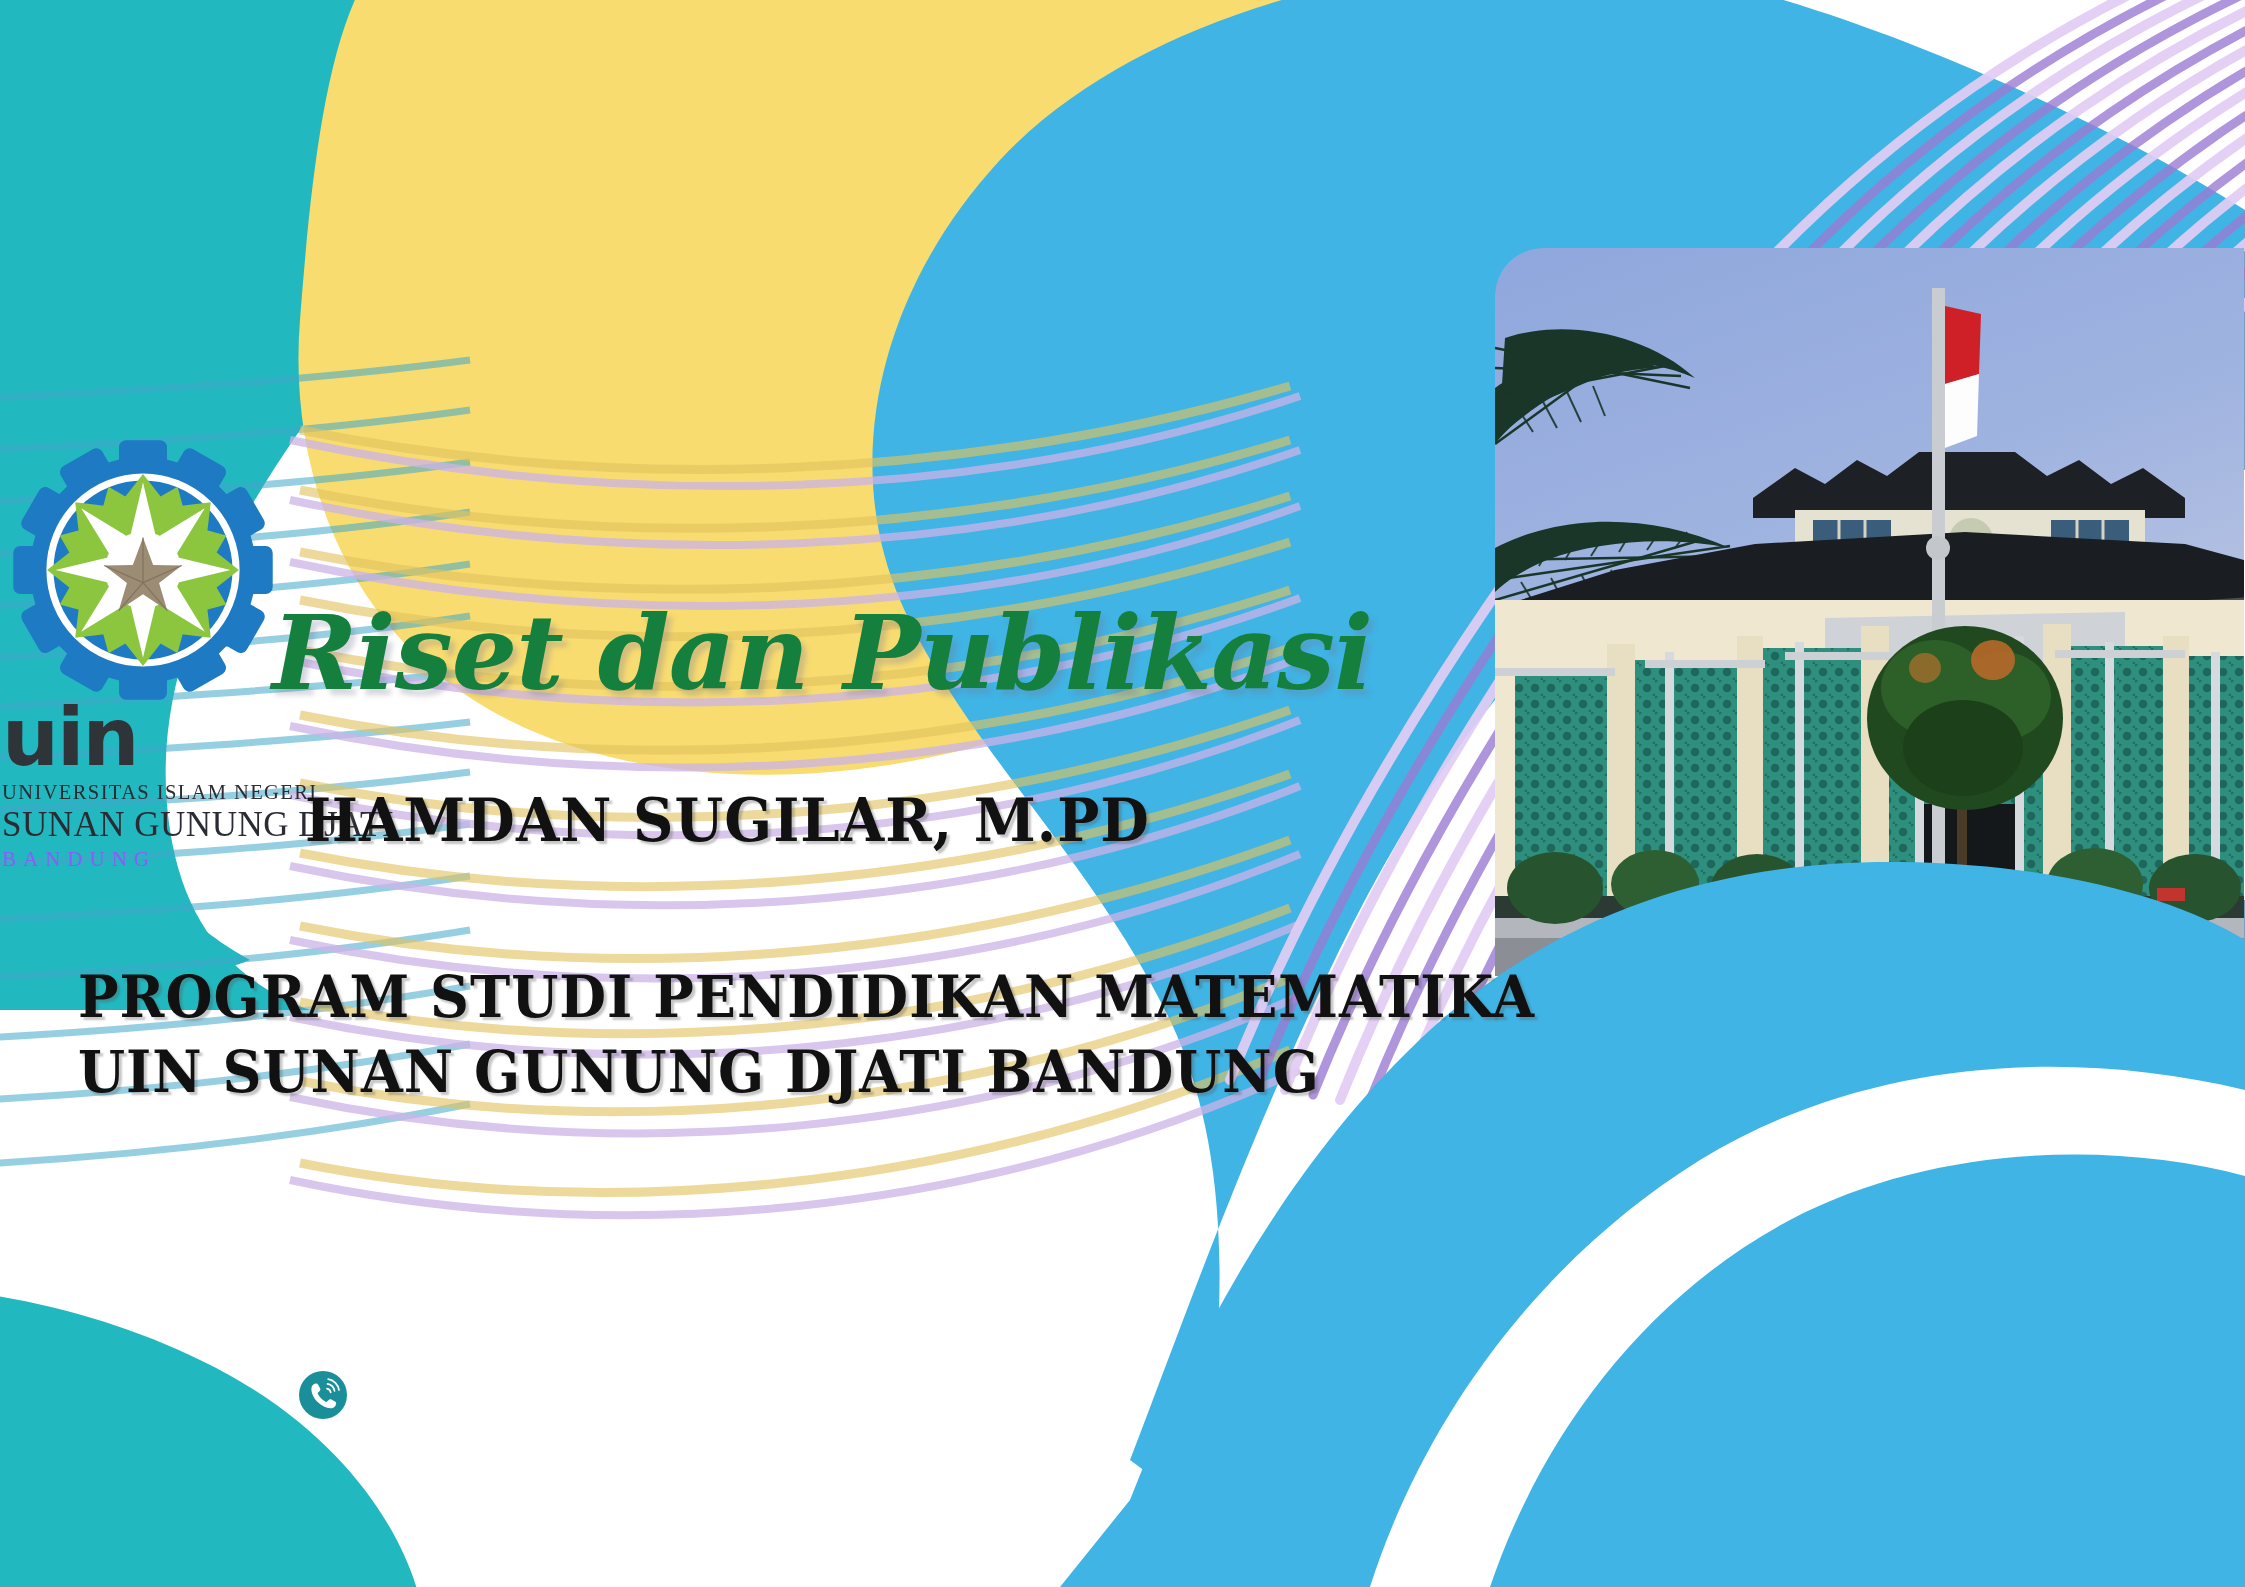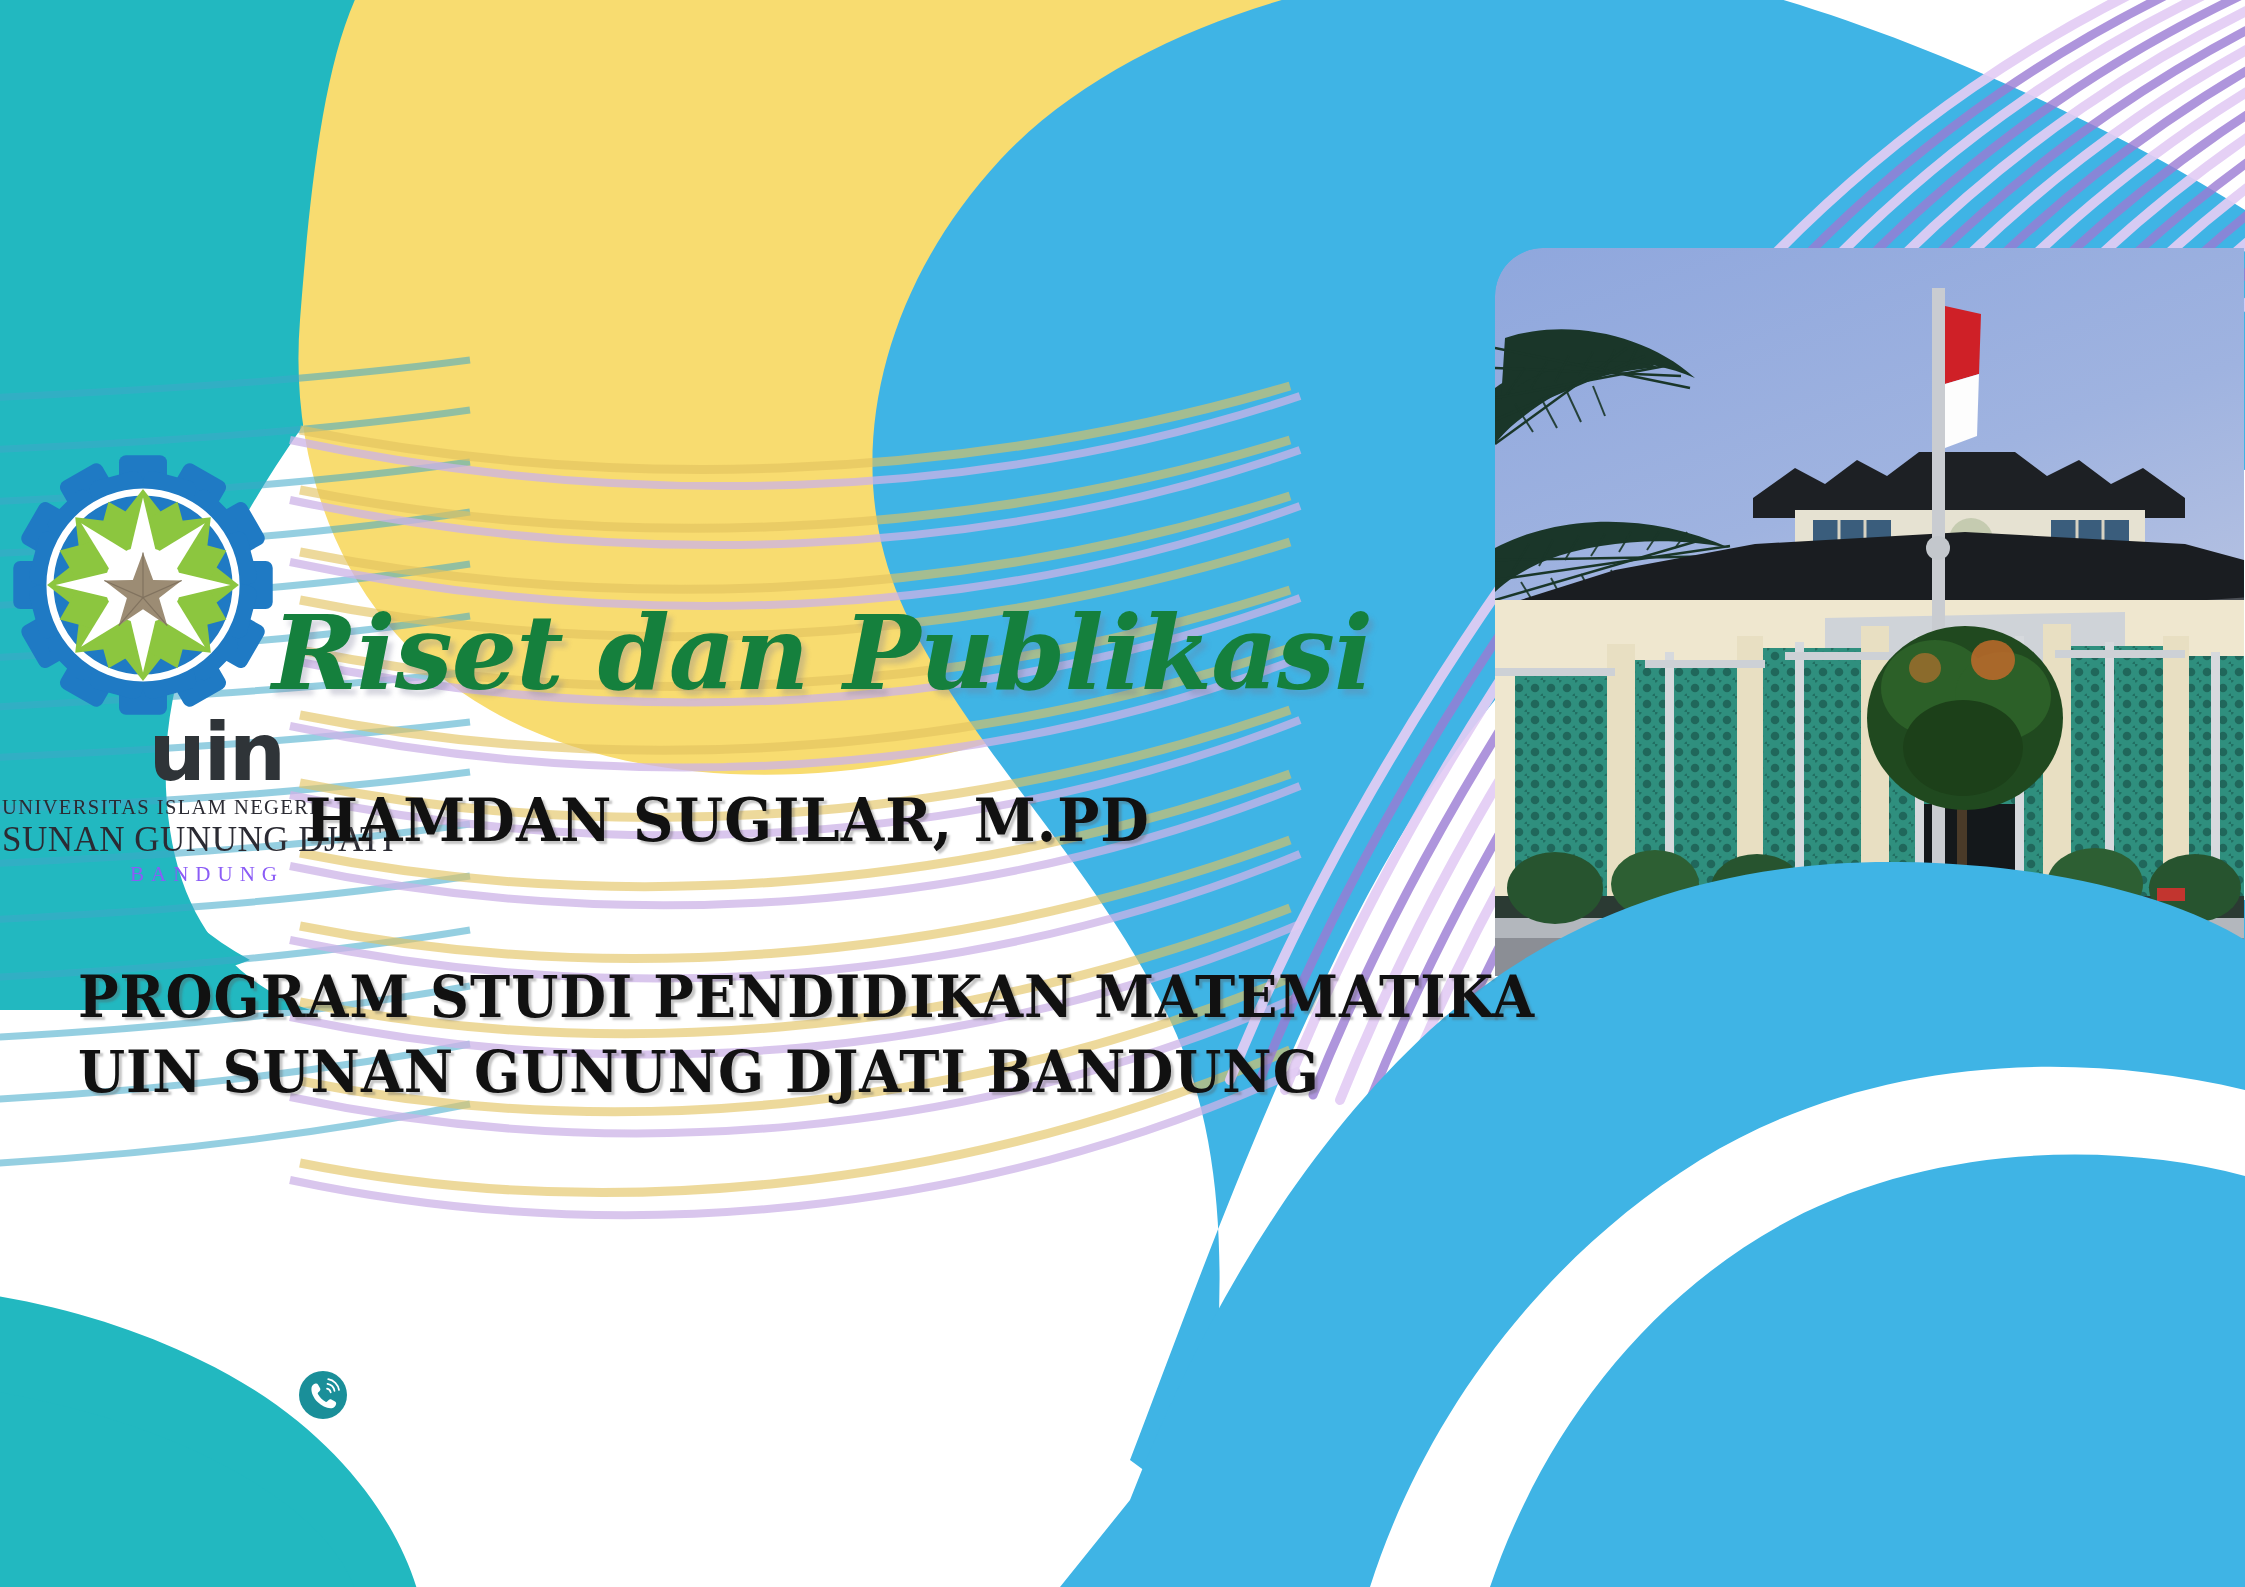--- a/index.html
+++ b/index.html
@@ -34,23 +34,23 @@
     height: 728px;
     border-radius: 48px 0 0 0;
     overflow: hidden;
   }
   .photo-card svg { display:block; width:100%; height:100%; }
 
   
   .logo-block {
     position: absolute;
     left: 2px;
-    top: 444px;
+    top: 429px;
     width: 282px;
-    text-align: right;
+    text-align: left;
   }
   .logo-emblem { width: 282px; height: 282px; display:block; }
   .logo-word {
     font-family: "DejaVu Sans", sans-serif;
     font-weight: 700;
     font-size: 80px;
     line-height: 0.82;
     letter-spacing: -2px;
     color: #2f3438;
     margin-top: -6px;

